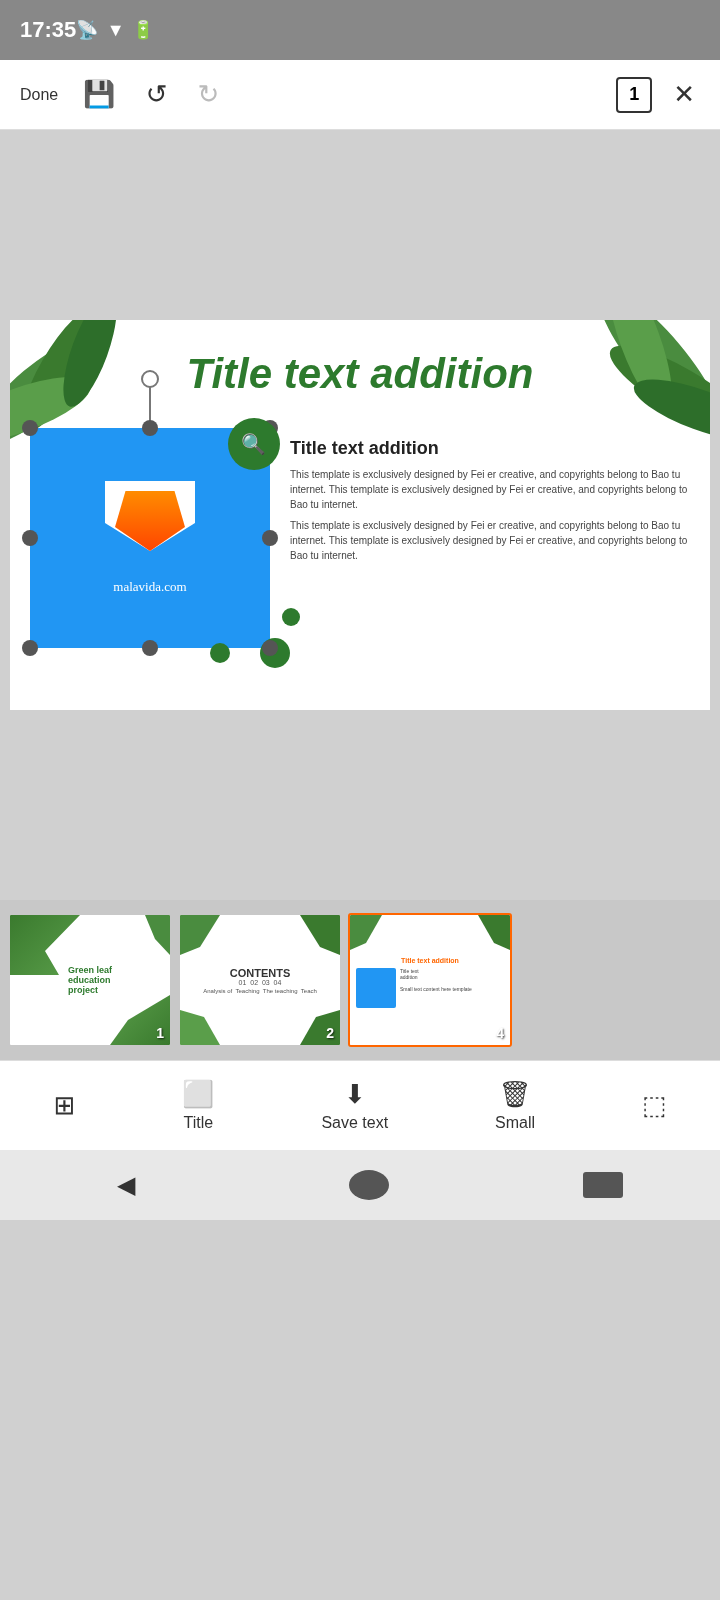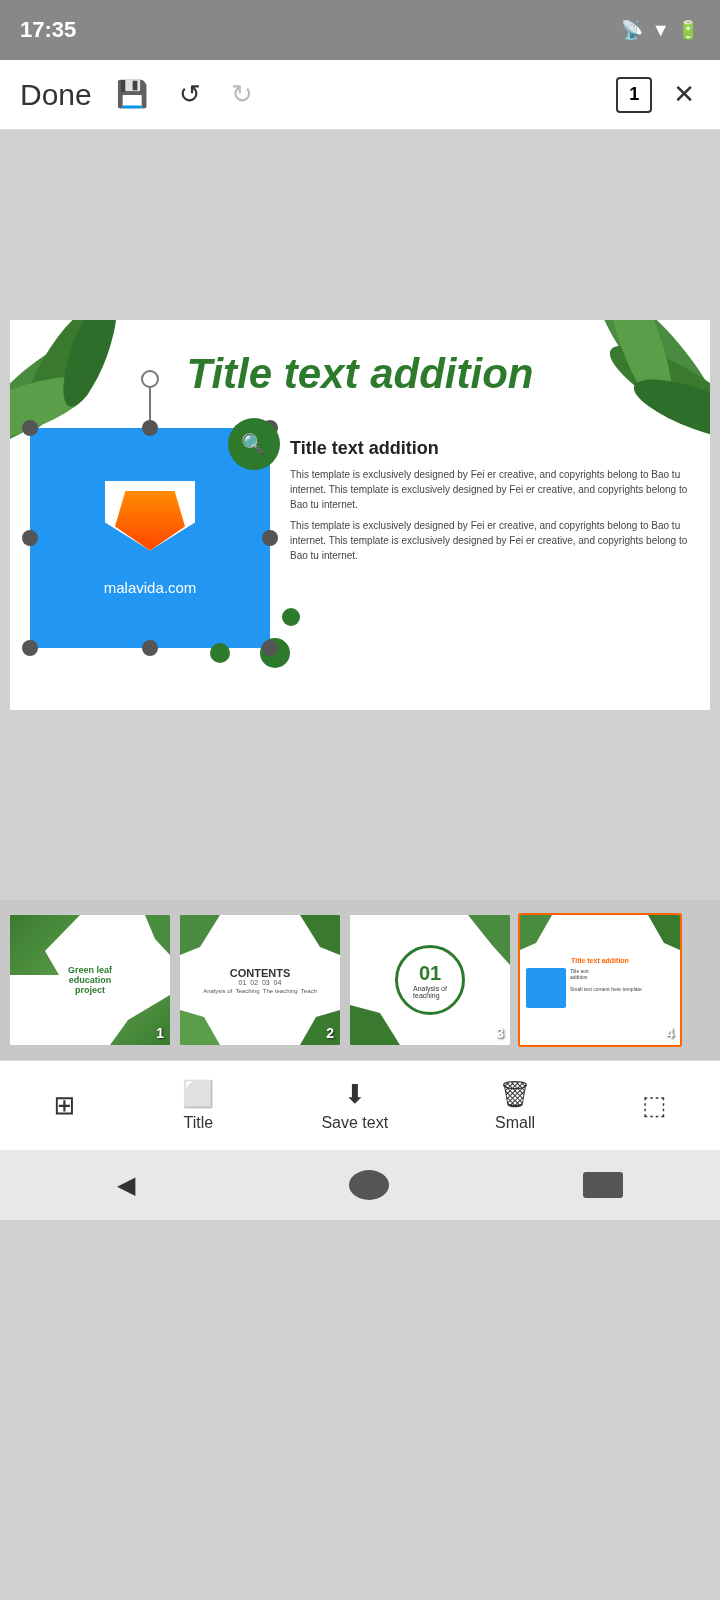--- a/index.html
+++ b/index.html
@@ -12,21 +12,21 @@
       overflow-x: hidden;
     }
 
     
     .status-bar {
       width: 720px;
       height: 60px;
       background: #888;
       display: flex;
       align-items: center;
-      justify-content: space-between;
+      justify-content: flex-start;
       padding: 0 20px;
       color: white;
     }
     .status-time {
       font-size: 22px;
       font-weight: bold;
     }
     .status-icons {
       display: flex;
       align-items: center;
@@ -44,21 +44,21 @@
       justify-content: space-between;
       padding: 0 20px;
       border-bottom: 1px solid #ddd;
     }
     .toolbar-left {
       display: flex;
       align-items: center;
       gap: 20px;
     }
     .toolbar-done {
-      font-size: 30px;
+      font-size: 16px;
       color: #333;
       font-weight: 500;
       cursor: pointer;
     }
     .toolbar-icon {
       font-size: 26px;
       color: #333;
       cursor: pointer;
       padding: 5px;
     }
@@ -296,21 +296,21 @@
     }
 
     
     .thumb1-bg {
       background: white;
     }
     .thumb1-text {
       font-size: 9px;
       color: #2d7a2d;
       font-weight: bold;
-      text-align: center;
+      text-align: left;
       position: relative;
       z-index: 2;
       padding: 10px;
     }
     .thumb1-leaf-tl {
       position: absolute;
       top: 0; left: 0;
       width: 70px; height: 60px;
       background: linear-gradient(135deg, #3a7a2e, #5a9e4a);
       clip-path: polygon(0 0, 100% 0, 50% 60%, 70% 100%, 0 100%);
@@ -498,21 +498,21 @@
 
         <div class="rotation-line"></div>
         <div class="rotation-handle"></div>
 
         <div class="blue-box">
 
           <div class="logo-shape">
             <div class="logo-white"></div>
             <div class="logo-orange"></div>
           </div>
-          <div class="blue-box-label" style="font-size:15px;">malavida.com</div>
+          <div class="blue-box-label" style="font-size:13px;font-family:Liberation Serif, serif;">malavida.com</div>
 
           <div class="green-circle-icon">🔍</div>
         </div>
 
         <div class="handle handle-tl"></div>
         <div class="handle handle-tm"></div>
         <div class="handle handle-tr"></div>
         <div class="handle handle-ml"></div>
         <div class="handle handle-mr"></div>
         <div class="handle handle-bl"></div>
@@ -556,32 +556,20 @@
       <div style="position:absolute;top:0;right:0;width:50px;height:40px;background:#3a7a2e;clip-path:polygon(20% 0,100% 0,100% 100%,60% 80%);"></div>
       <div style="position:absolute;bottom:0;left:0;width:40px;height:35px;background:#5a9e4a;clip-path:polygon(0 0,60% 20%,100% 100%,0 100%);"></div>
       <div style="position:absolute;bottom:0;right:0;width:40px;height:35px;background:#3a7a2e;clip-path:polygon(40% 20%,100% 0,100% 100%,0 100%);"></div>
       <div class="thumb2-text">CONTENTS</div>
       <div class="thumb2-items">01&nbsp;&nbsp;02&nbsp;&nbsp;03&nbsp;&nbsp;04</div>
       <div style="font-size:6px;color:#555;text-align:center;margin-top:2px;">Analysis of&nbsp;&nbsp;Teaching&nbsp;&nbsp;The teaching&nbsp;&nbsp;Teach</div>
     </div>
     <div class="thumb-number">2</div>
   </div>
 
-  <div class="thumb-item">
-    <div class="thumb-bg thumb3-bg">
-
-      <div style="position:absolute;top:0;right:0;width:60px;height:50px;background:#4a8c3f;clip-path:polygon(30% 0,100% 0,100% 100%,70% 60%);"></div>
-      <div style="position:absolute;bottom:0;left:0;width:50px;height:40px;background:#3a7a2e;clip-path:polygon(0 0,60% 20%,100% 100%,0 100%);"></div>
-      <div class="thumb3-circle">
-        <div class="thumb3-num">01</div>
-        <div class="thumb3-label">Analysis of<br>teaching</div>
-      </div>
-    </div>
-    <div class="thumb-number">3</div>
-  </div>
 
   <div class="thumb-item active">
     <div class="thumb-bg thumb4-bg" style="flex-direction:column;padding:6px;align-items:flex-start;">
 
       <div style="position:absolute;top:0;left:0;width:40px;height:35px;background:#4a8c3f;clip-path:polygon(0 0,80% 0,40% 80%,0 100%);"></div>
       <div style="position:absolute;top:0;right:0;width:40px;height:35px;background:#3a7a2e;clip-path:polygon(20% 0,100% 0,100% 100%,60% 80%);"></div>
       <div class="thumb4-title" style="position:relative;z-index:2;width:100%;font-size:7px;margin-top:4px;">Title text addition</div>
       <div class="thumb4-content" style="position:relative;z-index:2;margin-top:4px;width:100%;">
         <div class="thumb4-blue-box"></div>
         <div class="thumb4-text-small">Title text<br>addition<br><br>Small text content here template</div>

